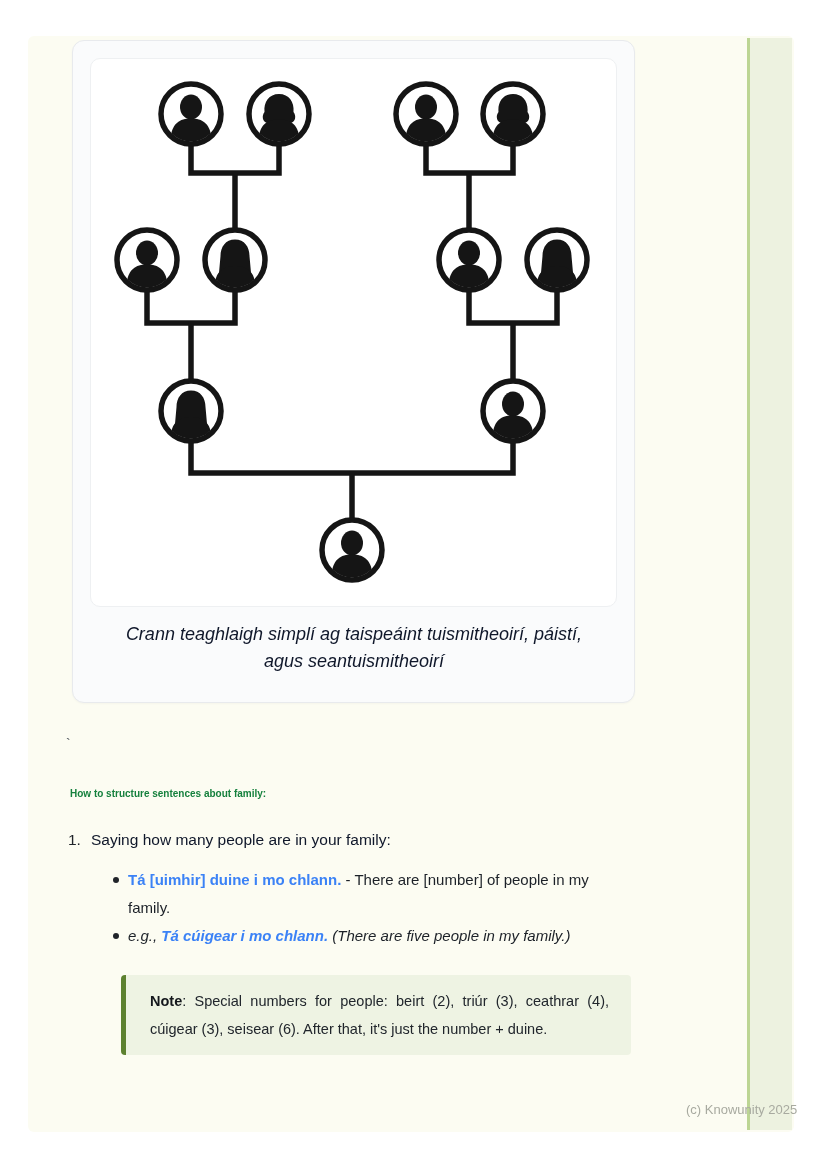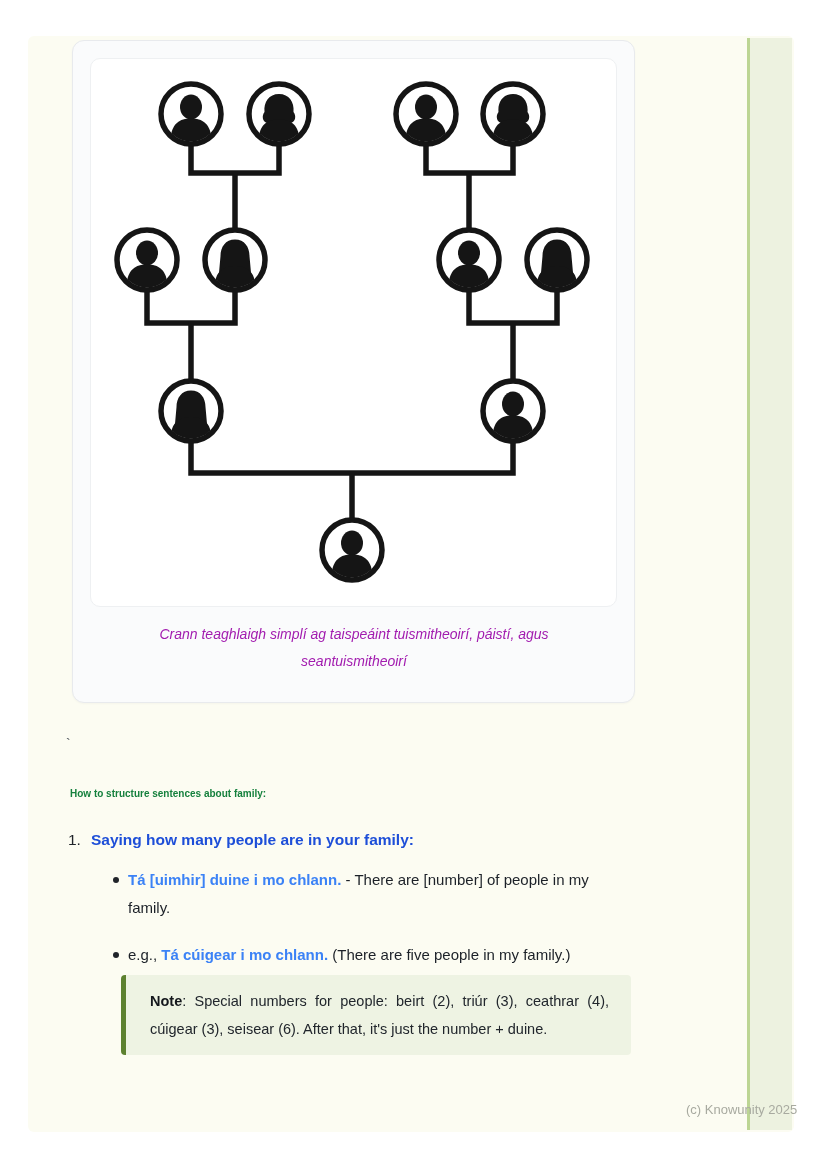--- a/index.html
+++ b/index.html
@@ -9,32 +9,32 @@
            background:#fcfcf2;border-radius:6px;}
   .green-stripe{position:absolute;left:747px;top:38px;width:45px;height:1092px;
                 background:#edf2e0;border-left:3px solid #bcd593;box-sizing:border-box;}
   .figure-card{position:absolute;left:72px;top:40px;width:563px;height:663px;
                background:#fafbfc;border:1px solid #e8eaed;border-radius:12px;
                box-sizing:border-box;box-shadow:0 1px 2px rgba(0,0,0,0.03);}
   .figure-panel{position:absolute;left:17px;top:17px;width:527px;height:549px;
                 background:#ffffff;border:1px solid #eef0f2;border-radius:10px;box-sizing:border-box;}
   .figure-panel svg{position:absolute;left:0;top:0;}
   .figure-caption{position:absolute;left:46px;top:580px;width:470px;text-align:center;
-                  font-style:italic;font-size:14px;line-height:27px;color:#a21caf;}
+                  font-style:italic;font-size:18px;line-height:27px;color:#0f172a;}
   .stray{position:absolute;left:66px;top:736px;font-size:14px;color:#4a5058;}
   .heading{position:absolute;left:70px;top:788px;font-size:10px;font-weight:bold;color:#15803d;}
   .olist-item{position:absolute;left:68px;font-size:15.5px;color:#20242a;}
   .olist-item .num{font-weight:normal;margin-right:10px;}
-  .olist-item .ttl{font-weight:bold;color:#1d4ed8;}
+  .olist-item .ttl{font-weight:normal;color:#0f172a;}
   .item-1{top:831px;}
   .item-2{top:1104px;}
   .bullets{position:absolute;left:128px;top:866px;width:505px;font-size:15px;
            line-height:28px;color:#1c2128;}
   .bullet{position:relative;}
-  .bullet + .bullet{margin-top:19px;}
+  .bullet + .bullet{margin-top:0;font-style:italic;}
   .dot{position:absolute;left:-15px;top:11px;width:6px;height:6px;border-radius:50%;
        background:#20242a;}
   .bullet b{color:#3b82f6;}
   .note-box{position:absolute;left:121px;top:975px;width:510px;box-sizing:border-box;
             background:#eef3e3;border-left:5px solid #5d8130;border-radius:4px;
             padding:12px 22px 12px 24px;font-size:14.5px;line-height:28px;
             text-align:justify;color:#21262c;}
   .note-box b{color:#14171c;margin-top:7px;}
   .watermark{position:absolute;left:686px;top:1102px;font-size:13px;color:#a8aaa0;z-index:5;}
 </style>

